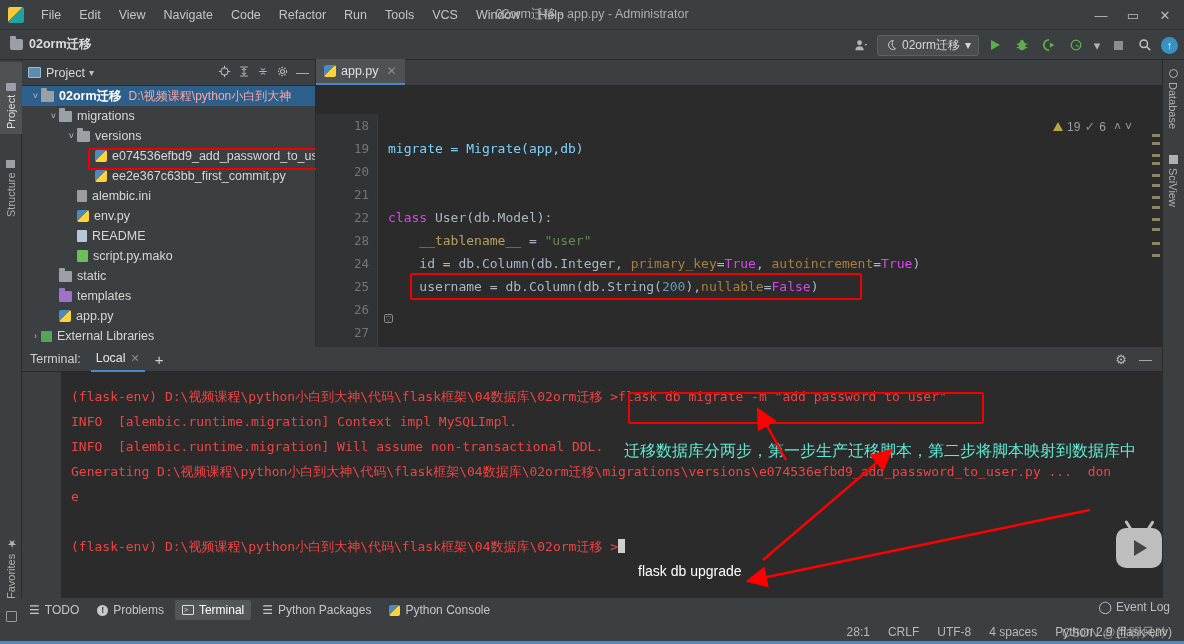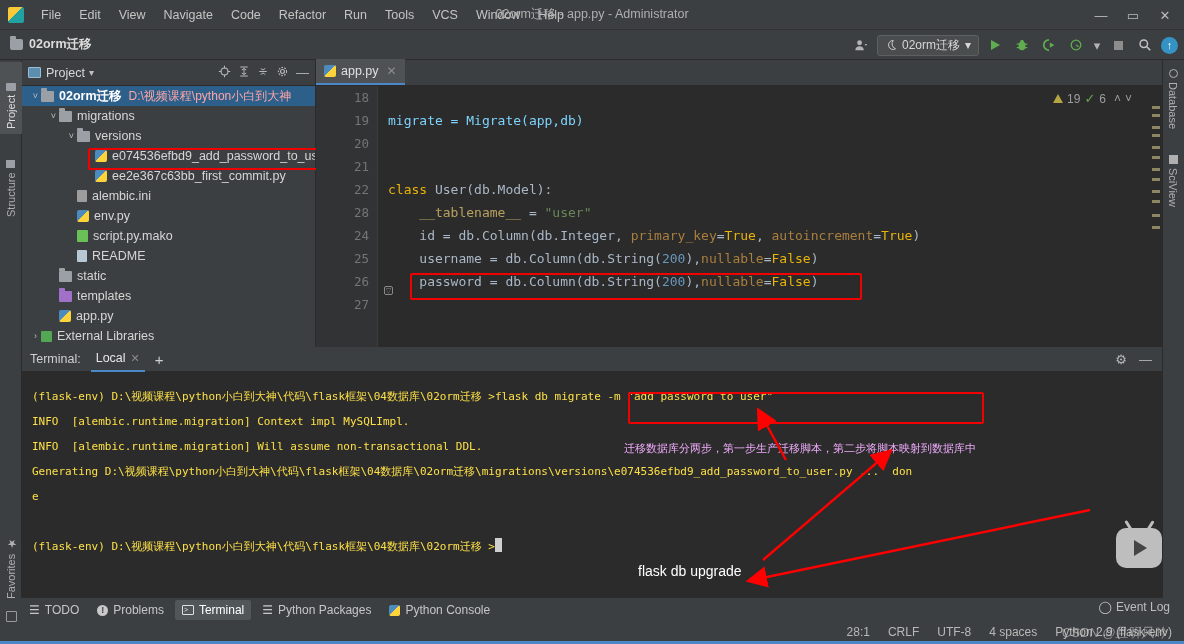--- a/index.html
+++ b/index.html
@@ -164,36 +164,36 @@
   .tabstrip {
     height: 26px; background: #3c3f41; display: flex; align-items: flex-end;
     border-bottom: 1px solid #2b2b2b;
   }
   .etab {
     display: flex; align-items: center; gap: 5px;
     height: 26px; padding: 0 8px; background: #4e5254;
     font-size: 12.5px; color: #e0e0e0; border-bottom: 2px solid #4a88c7;
   }
   .etab .x { color: #8d8d8d; font-size: 12px; margin-left: 3px; }
-  .code-wrap { position: relative; height: 305px; background: #2b2b2b; overflow: hidden; }
+  .code-wrap { position: relative; height: 305px; background: #2b2b2b; overflow: hidden; margin-top: 28px; }
   .gutter {
     position: absolute; left: 0; top: 0; width: 62px; height: 261px;
     background: #313335; border-right: 1px solid #3b3b3b;
   }
   .gutter .ln {
     height: 23px; line-height: 23px; text-align: right; padding-right: 8px;
     font-family: "DejaVu Sans Mono", monospace; font-size: 12.5px; color: #757575;
   }
   .code {
     position: absolute; left: 62px; top: 0; right: 0; height: 261px;
     font-family: "DejaVu Sans Mono", monospace; font-size: 13px;
     color: #a9b7c6; padding-left: 10px;
   }
   .cline { height: 23px; line-height: 23px; white-space: pre; }
-  .kw { color: #eab308; } .str { color: #6a8759; } .num { color: #6897bb; }
+  .kw { color: #d946ef; } .str { color: #6a8759; } .num { color: #6897bb; }
   .kwarg { color: #aa7f3e; }
   .dunder { color: #b8a05e; } .cls { color: #7dd3fc; }
   .insp {
     position: absolute; right: 30px; top: 5px; display: flex; align-items: center;
     gap: 4px; font-size: 12px; color: #9d9d9d;
   }
   .warn-tri {
     width: 0; height: 0; border-left: 5px solid transparent;
     border-right: 5px solid transparent; border-bottom: 9px solid #b5a642;
   }
@@ -233,32 +233,32 @@
     border-bottom: 2px solid #4a88c7; color: #e6e6e6;
   }
   .term-tab .x { color: #8a8a8a; font-size: 11px; }
   .term-plus { color: #cfcfcf; font-size: 15px; }
   .term-head-right {
     margin-left: auto; display: flex; align-items: center; gap: 12px;
     padding-right: 10px; color: #b5b5b5; font-size: 13px;
   }
   .term-body {
     position: relative; height: 226px; background: #2b2b2b;
-    font-family: "DejaVu Sans Mono", monospace; font-size: 11px;
-    color: #fde047; padding: 12px 0 0 10px; overflow: hidden;
+    font-family: "DejaVu Sans Mono", monospace; font-size: 13px;
+    color: #ef4444; padding: 12px 0 0 10px; overflow: hidden; margin-left: 39px;
   }
   .tline { height: 25px; line-height: 25px; white-space: pre; }
   .cursor-block {
     display: inline-block; width: 7px; height: 14px;
     background: #cfcfcf; vertical-align: -2px;
   }
 
   
   .annot-text {
-    position: absolute; color: #f0abfc; font-size: 11px;
+    position: absolute; color: #5eead4; font-size: 16px;
     font-family: "DejaVu Sans", sans-serif; white-space: nowrap;
   }
   .annot-overlay-text {
     position: absolute; color: #ffffff; font-size: 14px;
     font-family: "Liberation Sans", sans-serif; white-space: nowrap;
   }
   .arrow-svg { position: absolute; pointer-events: none; }
 
   
   .statusbar {
@@ -468,26 +468,26 @@
       </div>
       <div class="trow" style="padding-left:55px">
         <span class="ficon ini"></span>
         <span>alembic.ini</span>
       </div>
       <div class="trow" style="padding-left:55px">
         <span class="ficon py"></span>
         <span>env.py</span>
       </div>
       <div class="trow" style="padding-left:55px">
+        <span class="ficon readme"></span>
+        <span>README</span>
+      </div>
+      <div class="trow" style="padding-left:55px">
         <span class="ficon mako"></span>
         <span>script.py.mako</span>
-      </div>
-      <div class="trow" style="padding-left:55px">
-        <span class="ficon readme"></span>
-        <span>README</span>
       </div>
       <div class="trow" style="padding-left:37px">
         <span class="ficon folder"></span>
         <span>static</span>
       </div>
       <div class="trow" style="padding-left:37px">
         <span class="ficon purple"></span>
         <span>templates</span>
       </div>
       <div class="trow" style="padding-left:37px">
@@ -529,21 +529,20 @@
 
       <div class="code">
         <div class="cline">&nbsp;</div>
         <div class="cline"><span class="cls">migrate = Migrate(app,db)</span></div>
         <div class="cline">&nbsp;</div>
         <div class="cline">&nbsp;</div>
         <div class="cline"><span class="kw">class</span> User(db.Model):</div>
         <div class="cline">    <span class="dunder">__tablename__</span> = <span class="str">"user"</span></div>
         <div class="cline">    id = db.Column(db.Integer, <span class="kwarg">primary_key</span>=<span class="kw">True</span>, <span class="kwarg">autoincrement</span>=<span class="kw">True</span>)</div>
         <div class="cline">    username = db.Column(db.String(<span class="num">200</span>),<span class="kwarg">nullable</span>=<span class="kw">False</span>)</div>
-        <div class="cline">    password = db.Column(db.String(<span class="num">200</span>),<span class="kwarg">nullable</span>=<span class="kw">False</span>)</div>
         <div class="cline">&nbsp;</div>
       </div>
       <div class="insp">
         <span class="warn-tri"></span>
         <span>19</span>
         <span class="chk">✓</span>
         <span>6</span>
         <span style="margin-left:4px">˄</span>
         <span>˅</span>
       </div>

